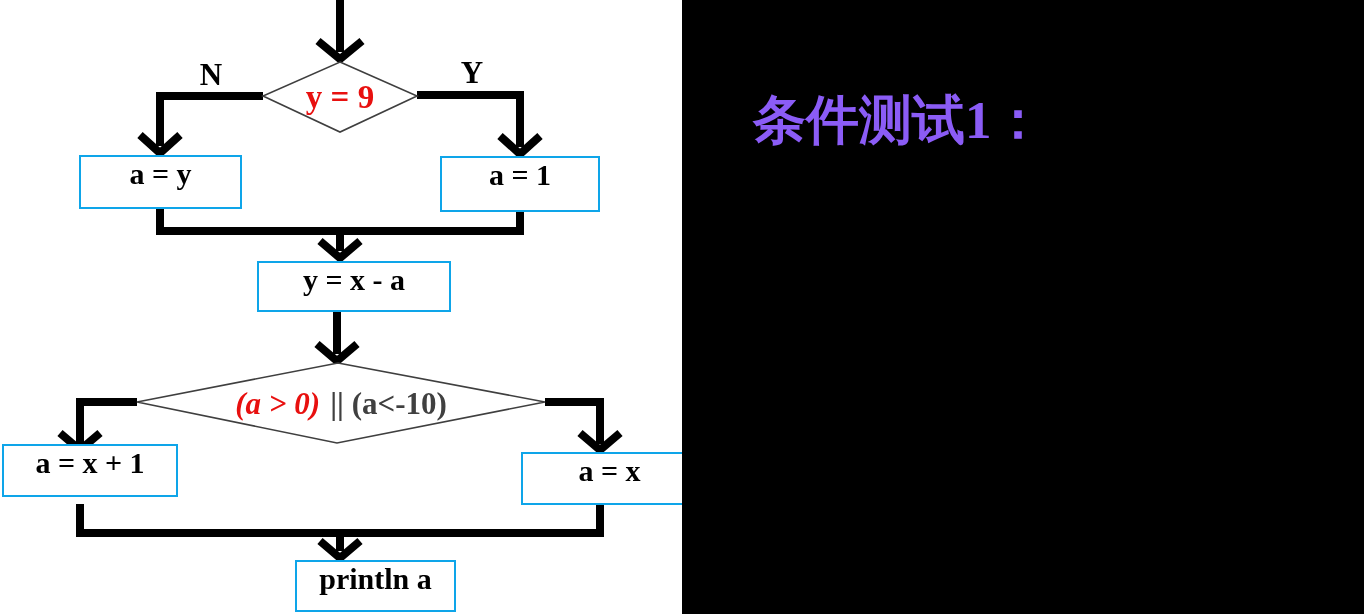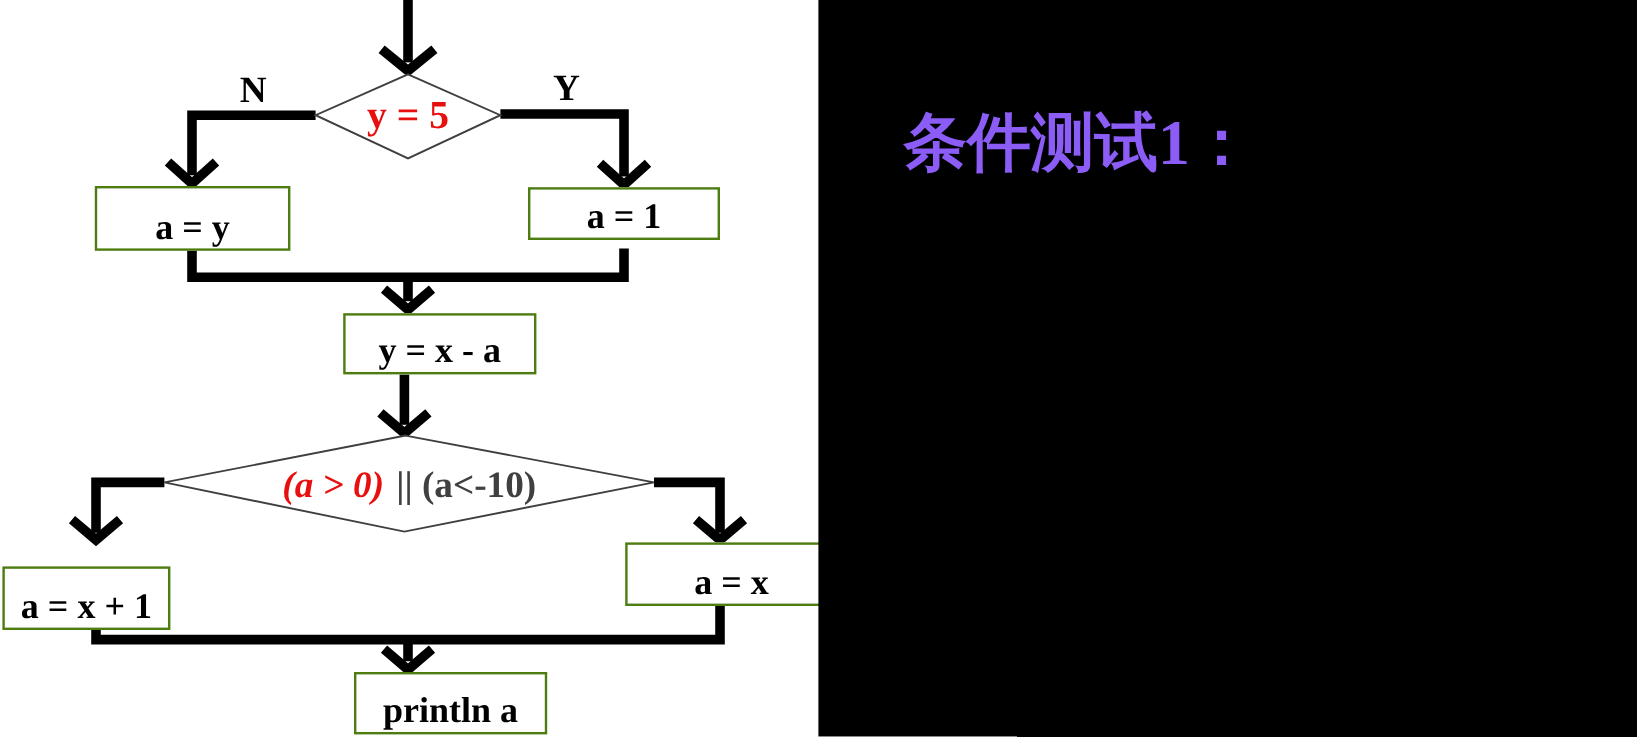--- a/index.html
+++ b/index.html
@@ -11,22 +11,22 @@
     font-family:"Liberation Serif","DejaVu Serif",serif;
   }
   
   .flow-pane{position:absolute;left:0;top:0;width:682px;height:614px;background:#ffffff;}
   svg.flow{position:absolute;left:0;top:0;}
 
   .pbox{
     position:absolute;
     box-sizing:border-box;
     background:#ffffff;
-    border:2px solid #4d7c0f;
-    display:flex;align-items:flex-end;justify-content:center;
+    border:2px solid #0ea5e9;
+    display:flex;align-items:flex-start;justify-content:center;
     font-weight:bold;font-size:30px;color:#000;
     white-space:nowrap;
   }
   .dlabel{
     position:absolute;
     transform:translate(-50%,-50%);
     font-weight:bold;white-space:nowrap;color:#000;
   }
   .branch-label{font-size:31px;}
   .d1-text{font-size:33px;color:#e8100f;}
@@ -83,35 +83,35 @@
 
       <g fill="#ffffff" stroke="#3f3f3f" stroke-width="1.6">
         <polygon points="340,62 417,96 340,132 263,96"></polygon>
         <polygon points="338,363 545,402 337,443 137,402"></polygon>
       </g>
     </svg>
 
     <div class="dlabel branch-label" style="left:211px;top:75px;">N</div>
     <div class="dlabel branch-label" style="left:472px;top:73px;">Y</div>
 
-    <div class="dlabel d1-text" style="left:340px;top:97px;">y = 5</div>
+    <div class="dlabel d1-text" style="left:340px;top:97px;">y = 9</div>
     <div class="dlabel d2-text" style="left:341px;top:404px;">
       <span class="d2-red">(a &gt; 0)</span><span class="d2-black">|| (a&lt;-10)</span>
     </div>
 
     <div class="pbox" style="left:79px;top:155px;width:163px;height:54px;">
       <span>a = y</span>
     </div>
-    <div class="pbox" style="left:440px;top:156px;width:160px;height:44px;">
+    <div class="pbox" style="left:440px;top:156px;width:160px;height:56px;">
       <span>a = 1</span>
     </div>
-    <div class="pbox" style="left:257px;top:261px;width:161px;height:51px;margin-left:29px;">
+    <div class="pbox" style="left:257px;top:261px;width:194px;height:51px;">
       <span>y = x - a</span>
     </div>
-    <div class="pbox" style="left:2px;top:472px;width:140px;height:53px;">
+    <div class="pbox" style="left:2px;top:444px;width:176px;height:53px;">
       <span>a = x + 1</span>
     </div>
     <div class="pbox" style="left:521px;top:452px;width:177px;height:53px;">
       <span>a = x</span>
     </div>
     <div class="pbox" style="left:259px;top:560px;width:161px;height:52px;margin-left:36px;">
       <span>println a</span>
     </div>
   </div>
 

